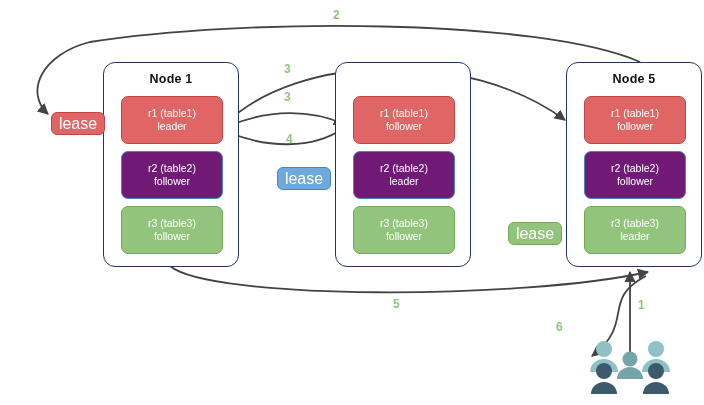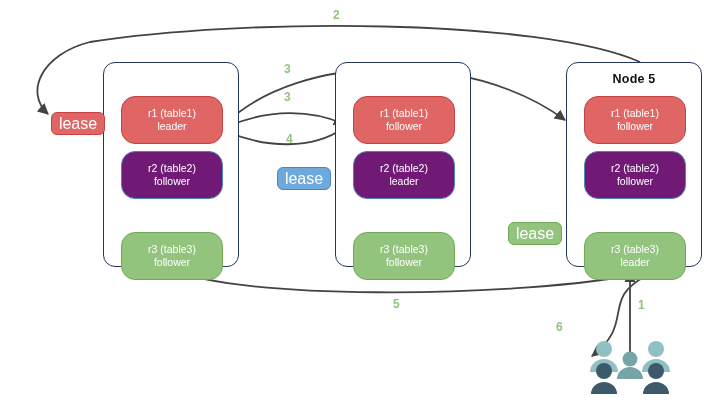--- a/index.html
+++ b/index.html
@@ -3,27 +3,27 @@
 <meta charset="utf-8">
 <style>
   html,body{margin:0;padding:0;background:#ffffff;}
   body{width:704px;height:405px;overflow:hidden;font-family:"Liberation Sans",sans-serif;}
   #stage{position:relative;width:704px;height:405px;background:#fff;}
   svg.layer{position:absolute;left:0;top:0;width:704px;height:405px;}
   svg.layer.arrows{z-index:1;}
 
   .node{position:absolute;border:1.4px solid #21365e;border-radius:12px;background:#ffffff;z-index:2;}
   .node-title{position:absolute;left:0;right:0;top:9px;text-align:center;font-size:12.5px;font-weight:bold;color:#111111;letter-spacing:.2px;}
-  .replica{position:absolute;left:17px;width:100px;height:46px;border-radius:14px;
+  .replica{position:absolute;left:17px;width:100px;height:46px;border-radius:7px;
            display:flex;flex-direction:column;align-items:center;justify-content:center;
            color:#ffffff;font-size:10.5px;line-height:13px;text-align:center;}
   .replica .l1,.replica .l2{display:block;}
   .r-red{background:#e06666;border:1.4px solid #c44343;}
   .r-blue{background:#701a75;border:1.4px solid #4b87bf;}
-  .r-green{background:#93c47d;border:1.4px solid #71a957;margin-top:26px;}
+  .r-green{background:#93c47d;border:1.4px solid #71a957;}
 
   .lease{position:absolute;width:52px;height:21px;border-radius:6px;display:flex;
          align-items:center;justify-content:center;color:#ffffff;font-size:16px;z-index:3;}
   .lease.red{background:#e06666;border:1.4px solid #c44343;}
   .lease.blue{background:#6fa8dc;border:1.4px solid #4b87bf;}
   .lease.green{background:#93c47d;border:1.4px solid #71a957;}
 
   .step{position:absolute;color:#93c47d;font-size:12px;font-weight:bold;z-index:4;}
   .users{position:absolute;z-index:3;}
 </style>
@@ -50,20 +50,21 @@
 
       <path d="M 170 266 C 210 300, 520 300, 648 272" marker-end="url(#ah)"></path>
 
       <path d="M 630 352 L 630 272" marker-end="url(#ah)"></path>
 
       <path d="M 646 276 C 600 300, 636 322, 592 356" marker-end="url(#ah)"></path>
     </g>
   </svg>
 
   <div class="node" style="left:103px;top:62px;width:134px;height:203px;">
+    <div class="node-title">Node 1</div>
     <div class="replica r-red" style="top:33px;">
       <span class="l1">r1 (table1)</span>
       <span class="l2">leader</span>
     </div>
     <div class="replica r-blue" style="top:88px;">
       <span class="l1">r2 (table2)</span>
       <span class="l2">follower</span>
     </div>
     <div class="replica r-green" style="top:143px;">
       <span class="l1">r3 (table3)</span>

